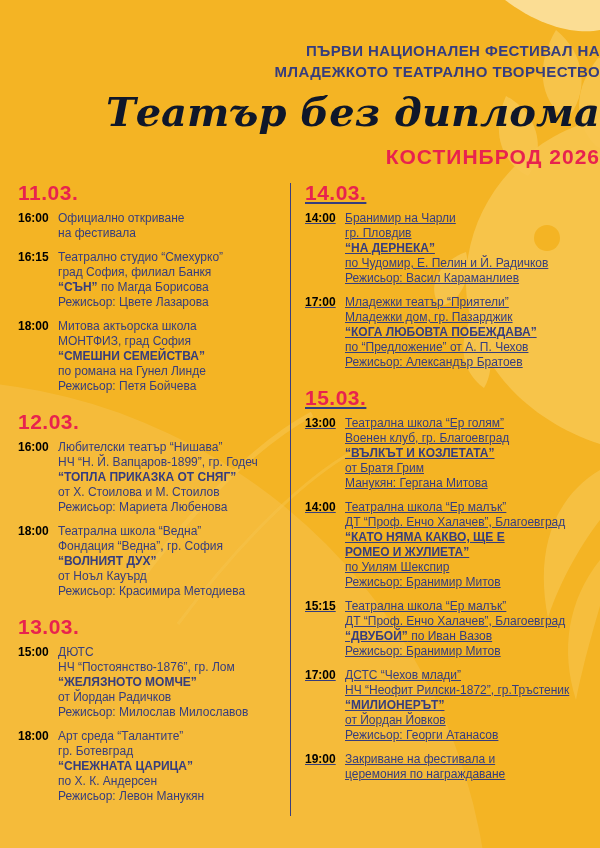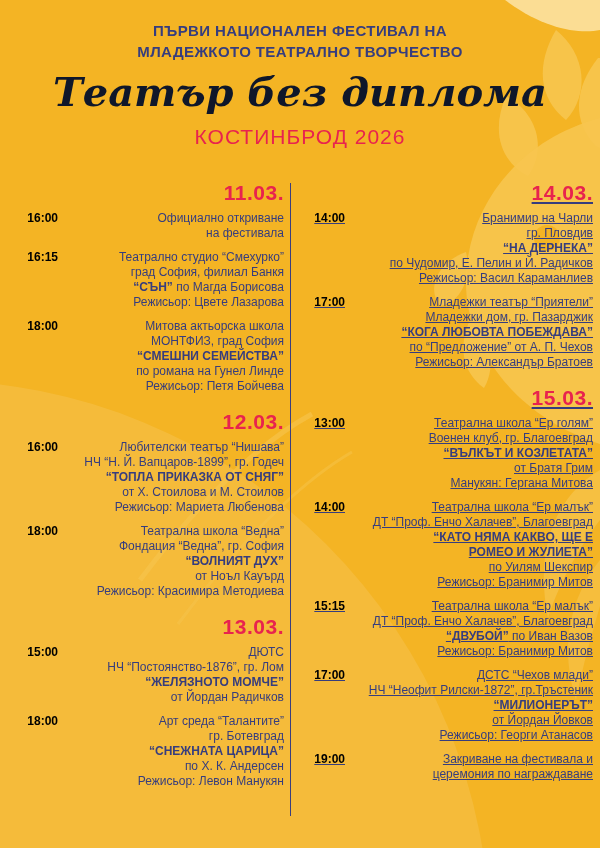--- a/index.html
+++ b/index.html
@@ -5,38 +5,38 @@
   html,body{margin:0;padding:0;}
   .poster{
     position:relative;
     width:600px;height:848px;
     background:#F4B424;
     overflow:hidden;
     font-family:"Liberation Sans",sans-serif;
     color:#363D7E;
   }
   .decor{position:absolute;inset:0;pointer-events:none;}
-  header{position:absolute;top:20px;left:0;right:0;text-align:center;z-index:2;}
+  header{position:absolute;top:40px;left:0;right:0;text-align:right;z-index:2;}
   .fest-line{
     font-size:15px;line-height:21px;font-weight:bold;
     letter-spacing:.4px;color:#363D7E;
   }
   .script-title{
     font-family:"DejaVu Serif",serif;font-style:italic;font-weight:bold;
     font-size:40px;line-height:48px;color:#0f172a;margin-top:6px;
   }
   .location{
-    font-size:21px;font-weight:normal;color:#E8234E;
+    font-size:21px;font-weight:bold;color:#E8234E;
     letter-spacing:1px;margin-top:9px;
   }
   .divider{
     position:absolute;left:290px;top:183px;width:1px;height:633px;
     background:#3A3E7E;z-index:2;
   }
-  .col{position:absolute;top:180px;z-index:2;text-align:right;}
+  .col{position:absolute;top:180px;z-index:2;}
   .col-left{left:18px;width:266px;}
   .col-right{left:305px;width:288px;text-decoration:underline;}
   .day{margin-bottom:15px;}
   .date{
     margin:0 0 6px;font-size:21px;line-height:25px;
     font-weight:bold;color:#E8234E;letter-spacing:.5px;
   }
   .event{display:flex;margin-bottom:9px;}
   .time{flex:0 0 40px;width:40px;font-weight:bold;font-size:12px;line-height:15px;color:#000000;}
   .lines{flex:1;}
@@ -137,20 +137,21 @@
       </section>
       <section class="day">
         <h2 class="date">13.03.</h2>
         <div class="event">
           <span class="time">15:00</span>
           <div class="lines">
             <div class="line"><span>ДЮТС</span></div>
             <div class="line"><span>НЧ “Постоянство-1876”, гр. Лом</span></div>
             <div class="line"><span class="b">“ЖЕЛЯЗНОТО МОМЧЕ”</span></div>
             <div class="line"><span>от Йордан Радичков</span></div>
+            <div class="line"><span>Режисьор: Милослав Милославов</span></div>
           </div>
         </div>
         <div class="event">
           <span class="time">18:00</span>
           <div class="lines">
             <div class="line"><span>Арт среда “Талантите”</span></div>
             <div class="line"><span>гр. Ботевград</span></div>
             <div class="line"><span class="b">“СНЕЖНАТА ЦАРИЦА”</span></div>
             <div class="line"><span>по Х. К. Андерсен</span></div>
             <div class="line"><span>Режисьор: Левон Манукян</span></div>

